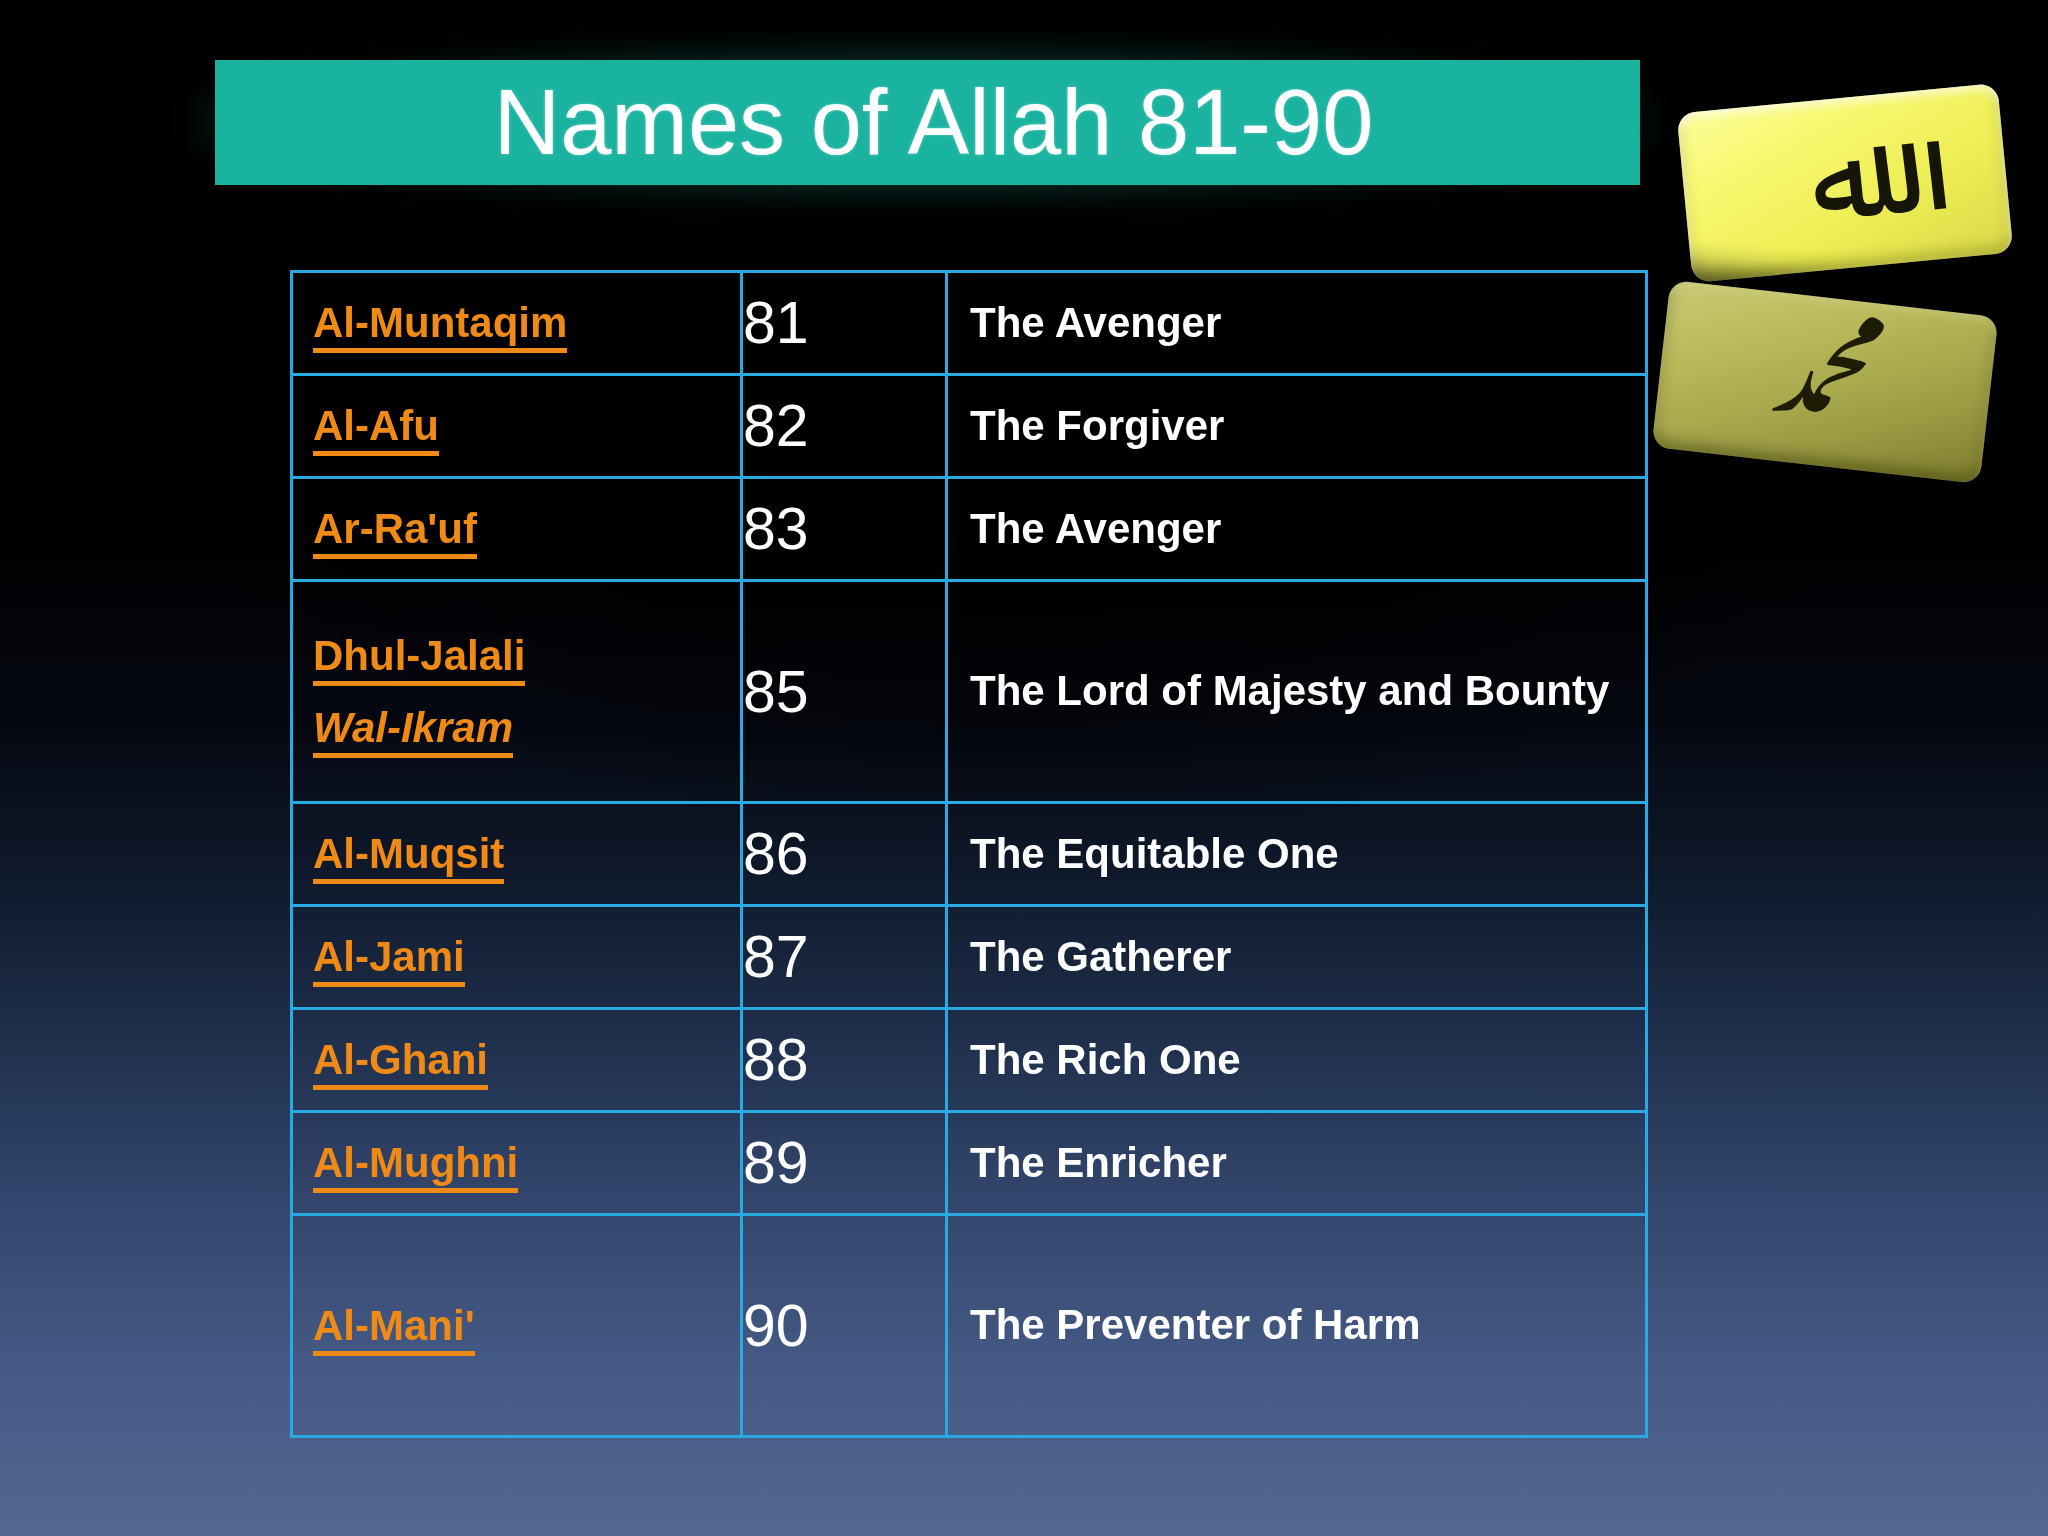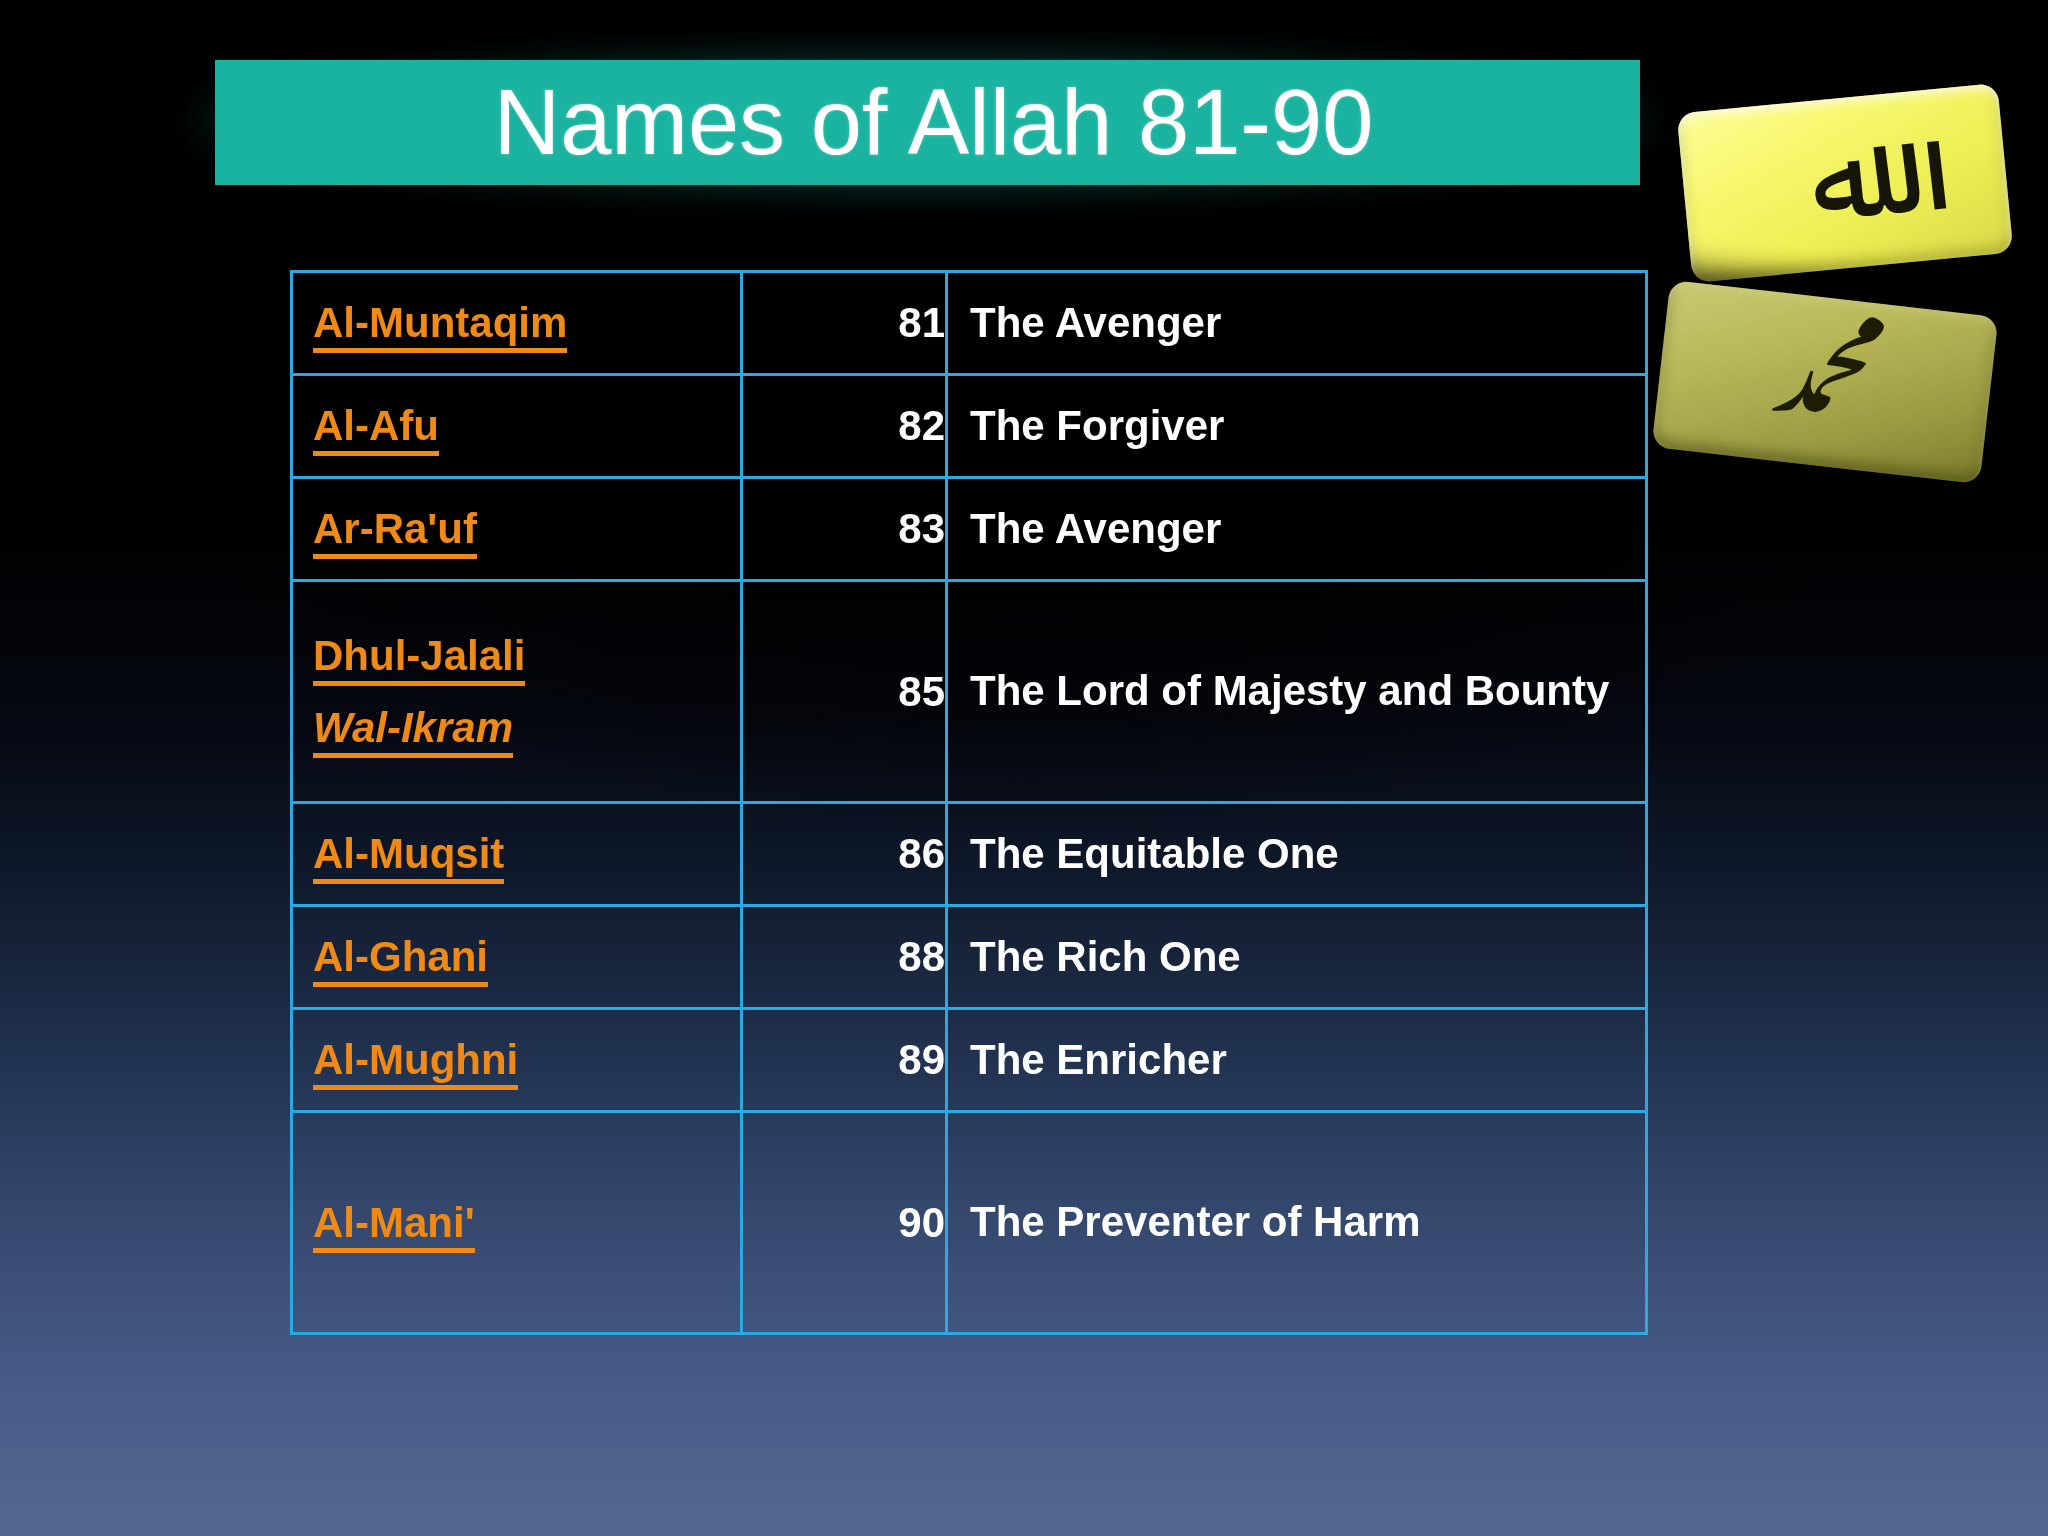--- a/index.html
+++ b/index.html
@@ -105,23 +105,23 @@
   }
   .cell-name .nm {
     display:inline; 
     border-bottom:5px solid #f08a16;
     padding-bottom:2px;
   }
   .cell-name .line2 { display:block; margin-top:22px;font-style:italic; }
 
   .cell-num {
     color:#ffffff;
-    font-size:42px;
-    font-weight:700;
-    text-align:right;
+    font-size:59px;
+    font-weight:400;
+    text-align:left;
     font-feature-settings:"onum" 1;
     font-variant-numeric:oldstyle-nums;
     padding:0 !important;
   }
   .cell-mean {
     color:#ffffff;
     font-size:42px;
     font-weight:700;
     line-height:1.2;
     text-align:left;
@@ -184,20 +184,25 @@
         <td class="cell-num">85</td>
         <td class="cell-mean">The Lord of Majesty and Bounty</td>
       </tr>
 
       <tr class="r-norm">
         <td class="cell-name"><span class="nm">Al-Muqsit</span></td>
         <td class="cell-num">86</td>
         <td class="cell-mean">The Equitable One</td>
       </tr>
 
+      <tr class="r-norm">
+        <td class="cell-name"><span class="nm">Al-Jami</span></td>
+        <td class="cell-num">87</td>
+        <td class="cell-mean">The Gatherer</td>
+      </tr>
 
       <tr class="r-norm">
         <td class="cell-name"><span class="nm">Al-Ghani</span></td>
         <td class="cell-num">88</td>
         <td class="cell-mean">The Rich One</td>
       </tr>
 
       <tr class="r-norm">
         <td class="cell-name"><span class="nm">Al-Mughni</span></td>
         <td class="cell-num">89</td>

